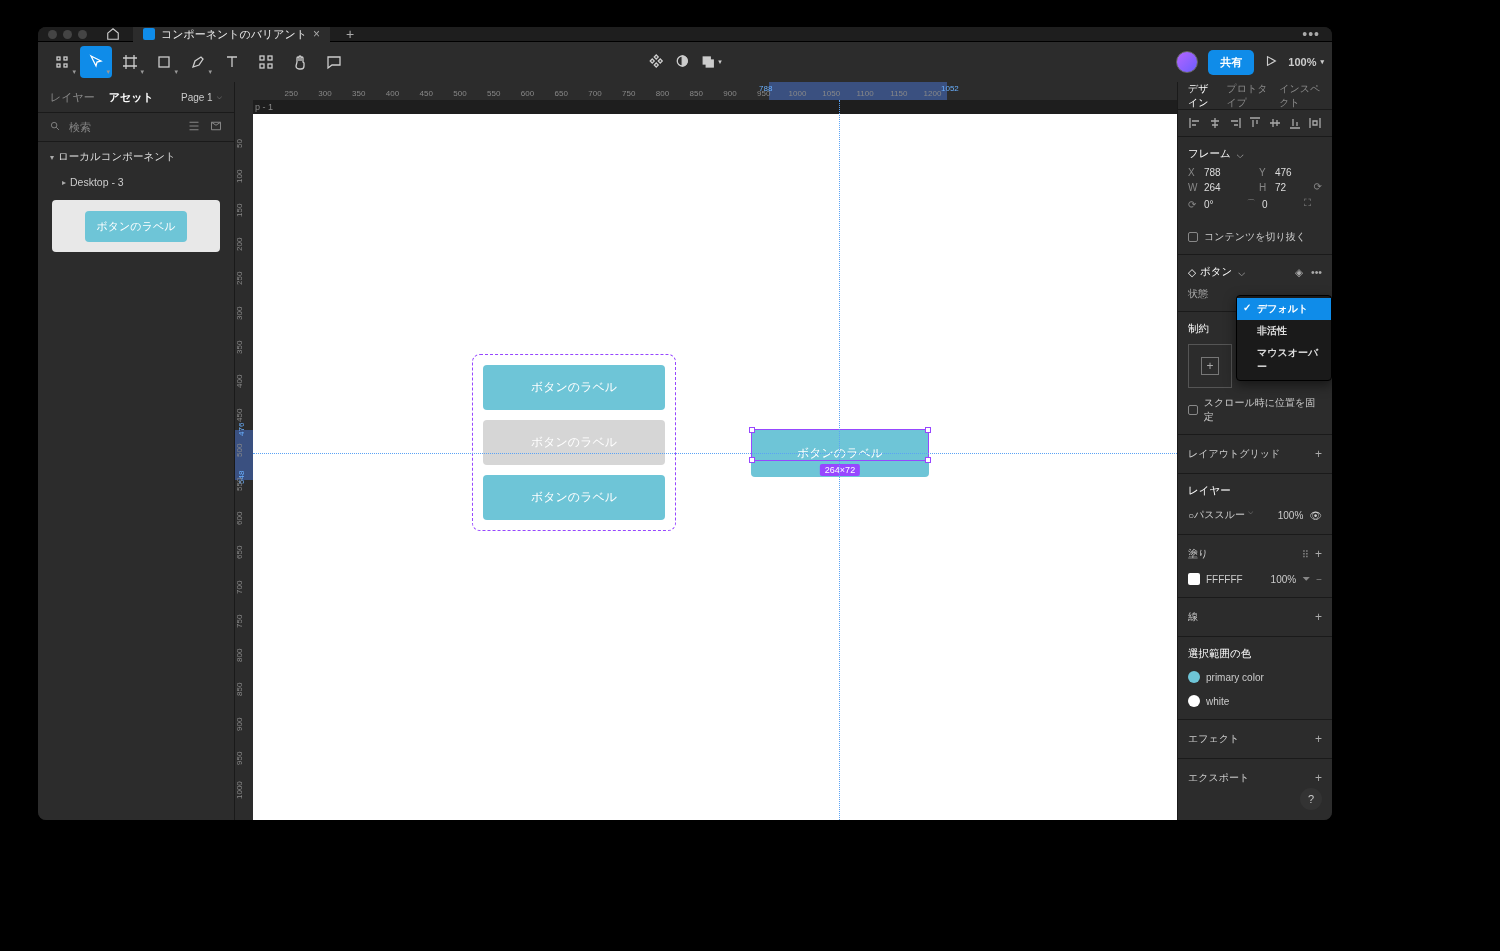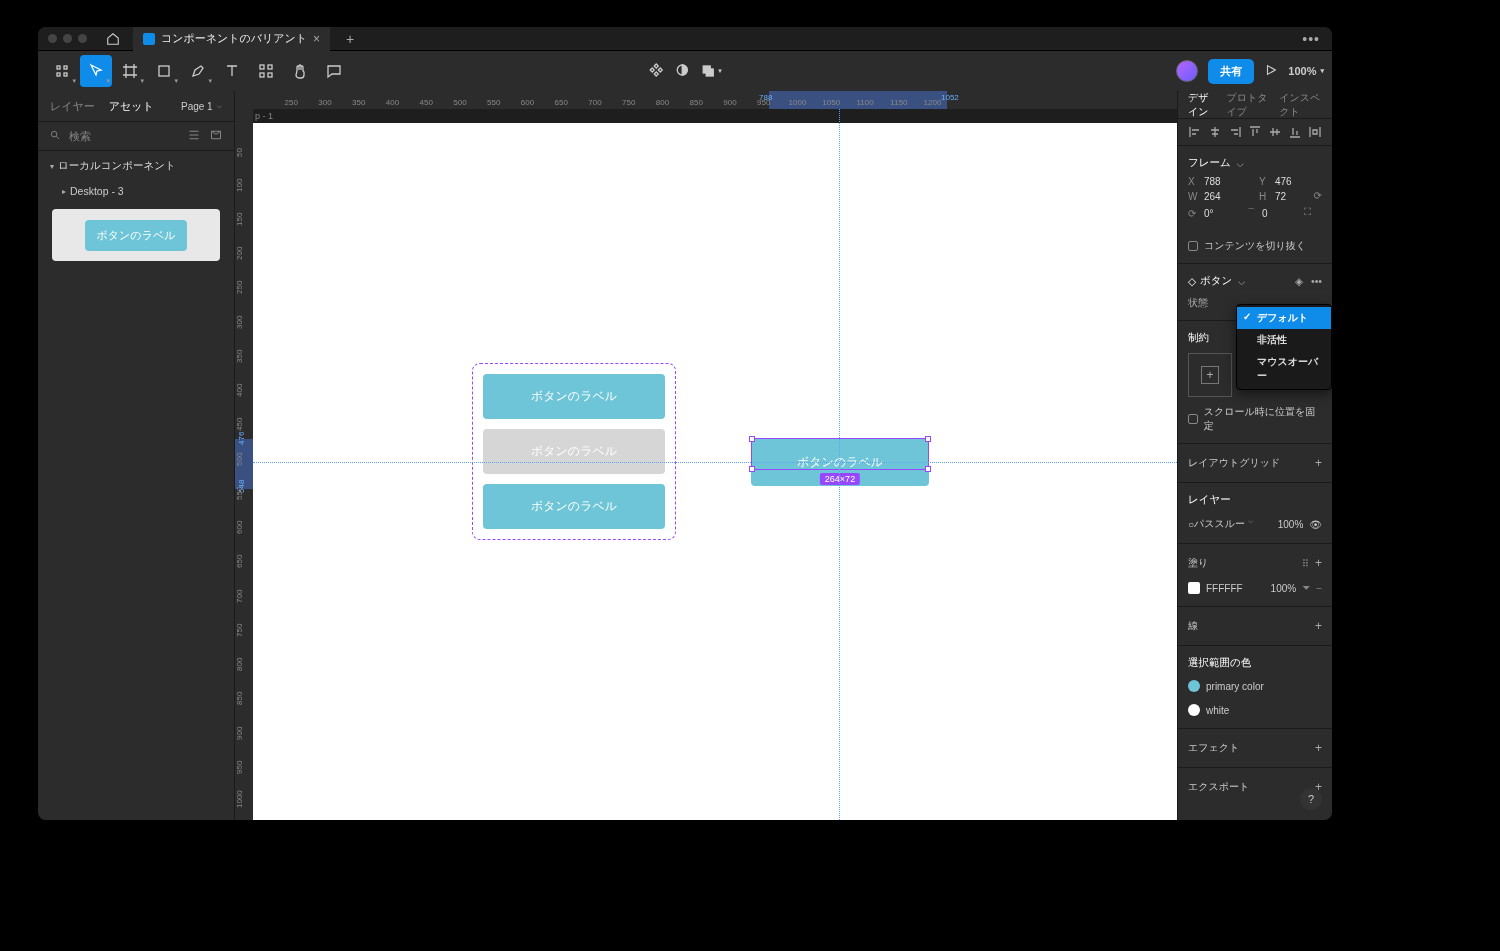--- a/index.html
+++ b/index.html
@@ -1,20 +1,20 @@
 <!DOCTYPE html>
 <html><head>
 <meta charset="utf-8">
 <style>
   * { box-sizing: border-box; margin: 0; padding: 0; font-family: -apple-system, "Hiragino Sans", sans-serif; }
   body { background: #000; width: 1500px; height: 951px; overflow: hidden; position: relative; }
   .window { position: absolute; left: 38px; top: 27px; width: 1294px; height: 793px; background: #1e1e1e; border-radius: 8px; overflow: hidden; display: flex; flex-direction: column; color: #ccc; font-size: 11px; }
 
   
-  .titlebar { height: 24px; background: #1e1e1e; display: flex; align-items: center; padding: 0 8px; gap: 8px; border-bottom: 1px solid #000; }
+  .titlebar { height: 15px; background: #1e1e1e; display: flex; align-items: center; padding: 0 8px; gap: 8px; border-bottom: 1px solid #000; }
   .traffic { display: flex; gap: 6px; margin-right: 6px; padding-left: 2px; }
   .traffic span { width: 9px; height: 9px; border-radius: 50%; background: #444; display: inline-block; }
   .home-icon { width: 24px; height: 24px; display: flex; align-items: center; justify-content: center; color: #ccc; }
   .tab { height: 30px; display: flex; align-items: center; padding: 0 10px; gap: 6px; background: #2c2c2c; border-radius: 4px 4px 0 0; font-size: 11px; color: #eee; }
   .tab-icon { width: 12px; height: 12px; background: #0f8ce9; border-radius: 2px; }
   .tab-close { color: #aaa; font-size: 12px; }
   .new-tab { color: #aaa; font-size: 14px; padding: 0 8px; }
   .titlebar .spacer { flex: 1; }
   .kebab { color: #aaa; font-size: 14px; letter-spacing: 1px; padding: 0 4px; }
 
@@ -31,21 +31,21 @@
   .play-icon { color: #ccc; }
   .zoom { color: #ccc; font-size: 11px; display: flex; align-items: center; gap: 4px; }
 
   
   .main { flex: 1; display: flex; min-height: 0; position: relative; }
 
   
   .left-panel { width: 197px; background: #2c2c2c; display: flex; flex-direction: column; border-right: 1px solid #1a1a1a; }
   .lp-tabs { height: 30px; display: flex; align-items: center; padding: 0 12px; gap: 14px; font-size: 11px; }
   .lp-tab { color: #888; }
-  .lp-tab.active { color: #fff; }
+  .lp-tab.active { color: #fff; font-weight: bold; }
   .lp-page { margin-left: auto; color: #ccc; font-size: 10px; display: flex; align-items: center; gap: 4px; }
   .lp-search { height: 30px; display: flex; align-items: center; padding: 0 12px; gap: 8px; color: #888; font-size: 11px; border-top: 1px solid #1a1a1a; border-bottom: 1px solid #1a1a1a; }
   .lp-search .ricons { margin-left: auto; display: flex; gap: 10px; }
   .lp-section { padding: 8px 12px; font-size: 10.5px; color: #ddd; display: flex; align-items: center; gap: 4px; }
   .lp-section::before { content: "▾"; font-size: 8px; color: #aaa; }
   .lp-item { padding: 4px 12px 4px 24px; font-size: 10.5px; color: #ccc; display: flex; align-items: center; gap: 4px; }
   .lp-item::before { content: "▸"; font-size: 8px; color: #aaa; }
   .lp-asset { margin: 8px 14px; background: #e8e8e8; border-radius: 4px; height: 52px; display: flex; align-items: center; justify-content: center; }
   .lp-asset-btn { background: #6ec5d7; color: #fff; padding: 8px 12px; border-radius: 4px; font-size: 11px; }
 

